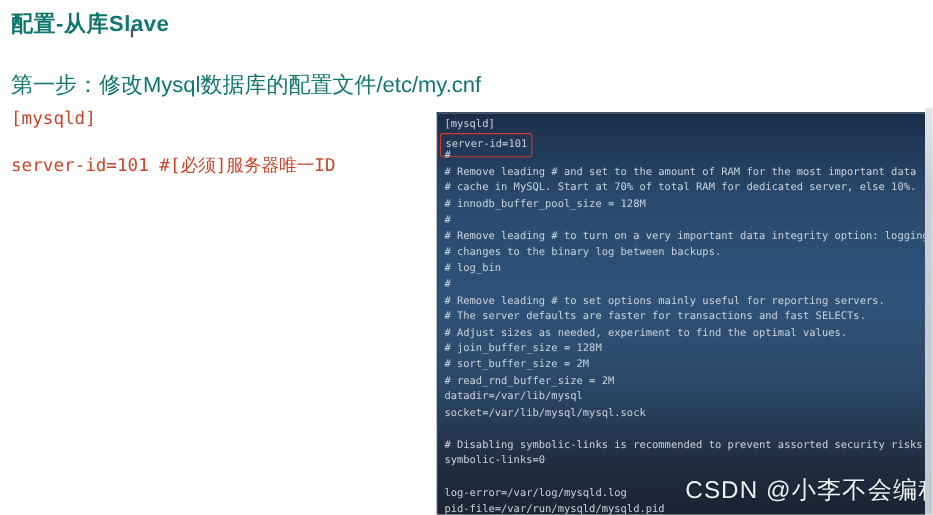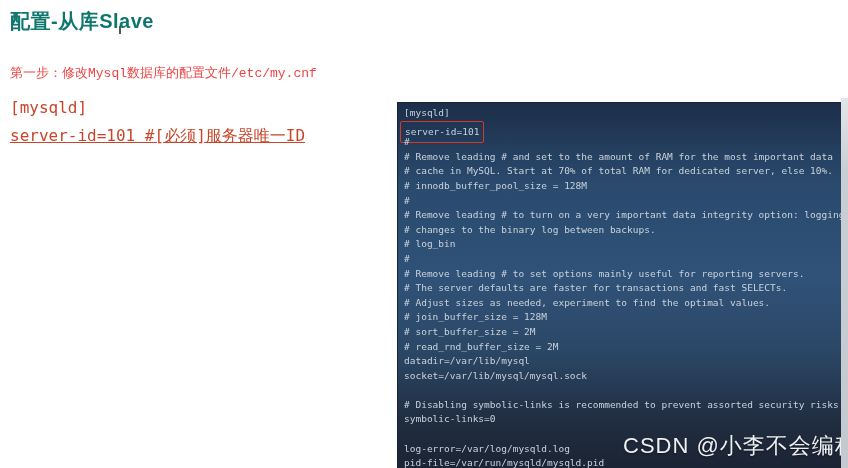--- a/index.html
+++ b/index.html
@@ -18,33 +18,32 @@
     position:absolute;left:10px;top:8px;
     font-size:20px;font-weight:bold;color:#0f766e;
     letter-spacing:0.5px;
   }
   .text-caret{
     position:absolute;left:119px;top:26px;
     width:2px;height:8px;background:#555;
   }
   .step-line{
     position:absolute;left:10px;top:64px;
-    font-size:13px;color:#ef4444;
-    font-family:Liberation Mono, monospace;
+    font-size:20px;color:#0f766e;
+    font-family:Liberation Sans, sans-serif;
   }
   .cfg-section{
     position:absolute;left:10px;top:98px;
     font-size:16px;color:var(--accent-red);
     font-family:"DejaVu Sans Mono","Liberation Mono",monospace;
   }
   .cfg-setting{
-    position:absolute;left:10px;top:126px;
+    position:absolute;left:10px;top:140px;
     font-size:16px;color:var(--accent-red);
     font-family:"DejaVu Sans Mono","Liberation Mono",monospace;
-    text-decoration:underline;
   }
   .terminal{
     position:absolute;left:397px;top:102px;
     width:444px;height:366px;
     background:linear-gradient(180deg,
       #1c2e49 0%, #2a4a6e 22%, #305278 48%,
       #2b4766 68%, #202c3f 88%, #1b2434 100%);
     border-left:1px solid #16233a;
     border-top:1px solid #16233a;
     overflow:hidden;

